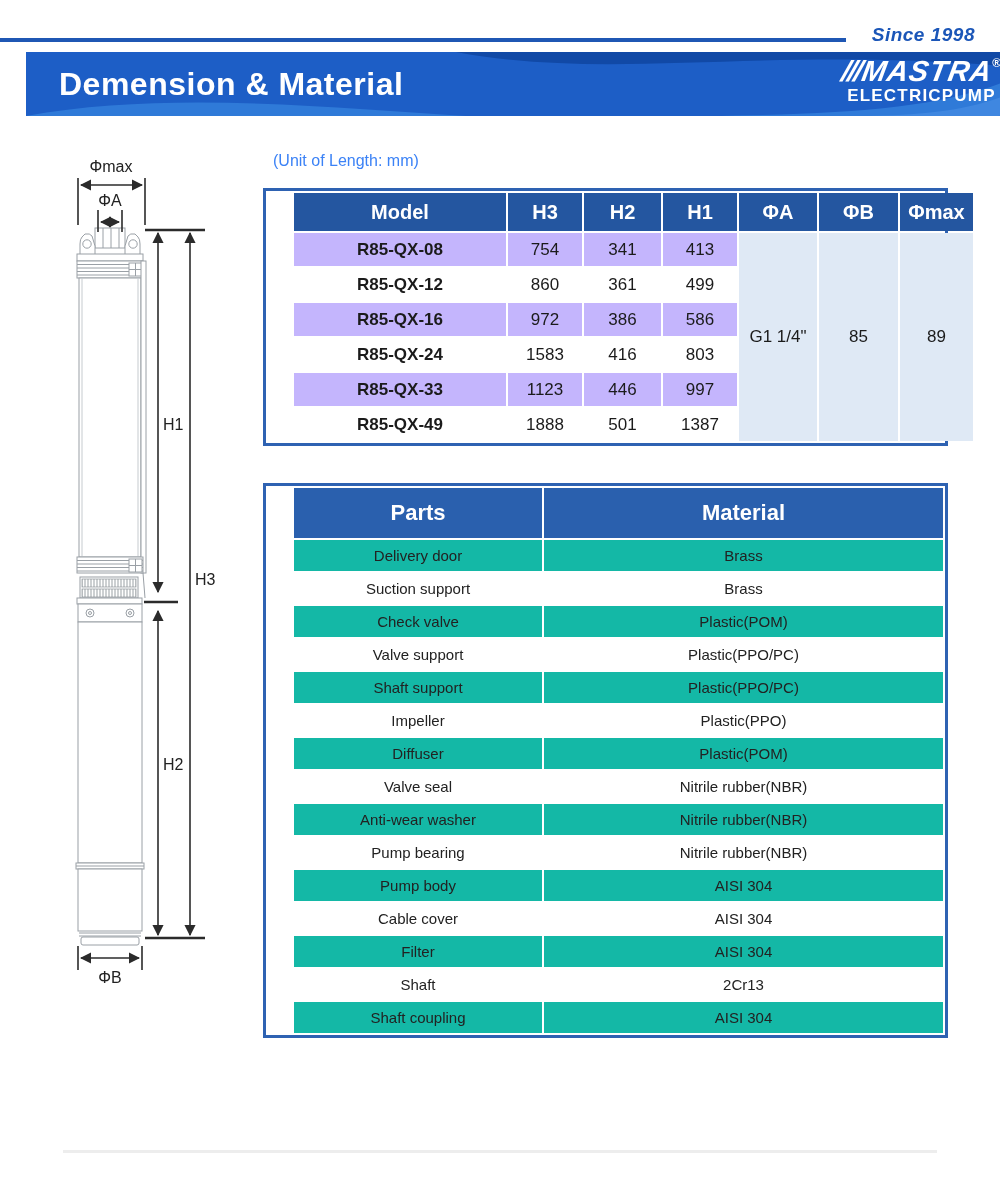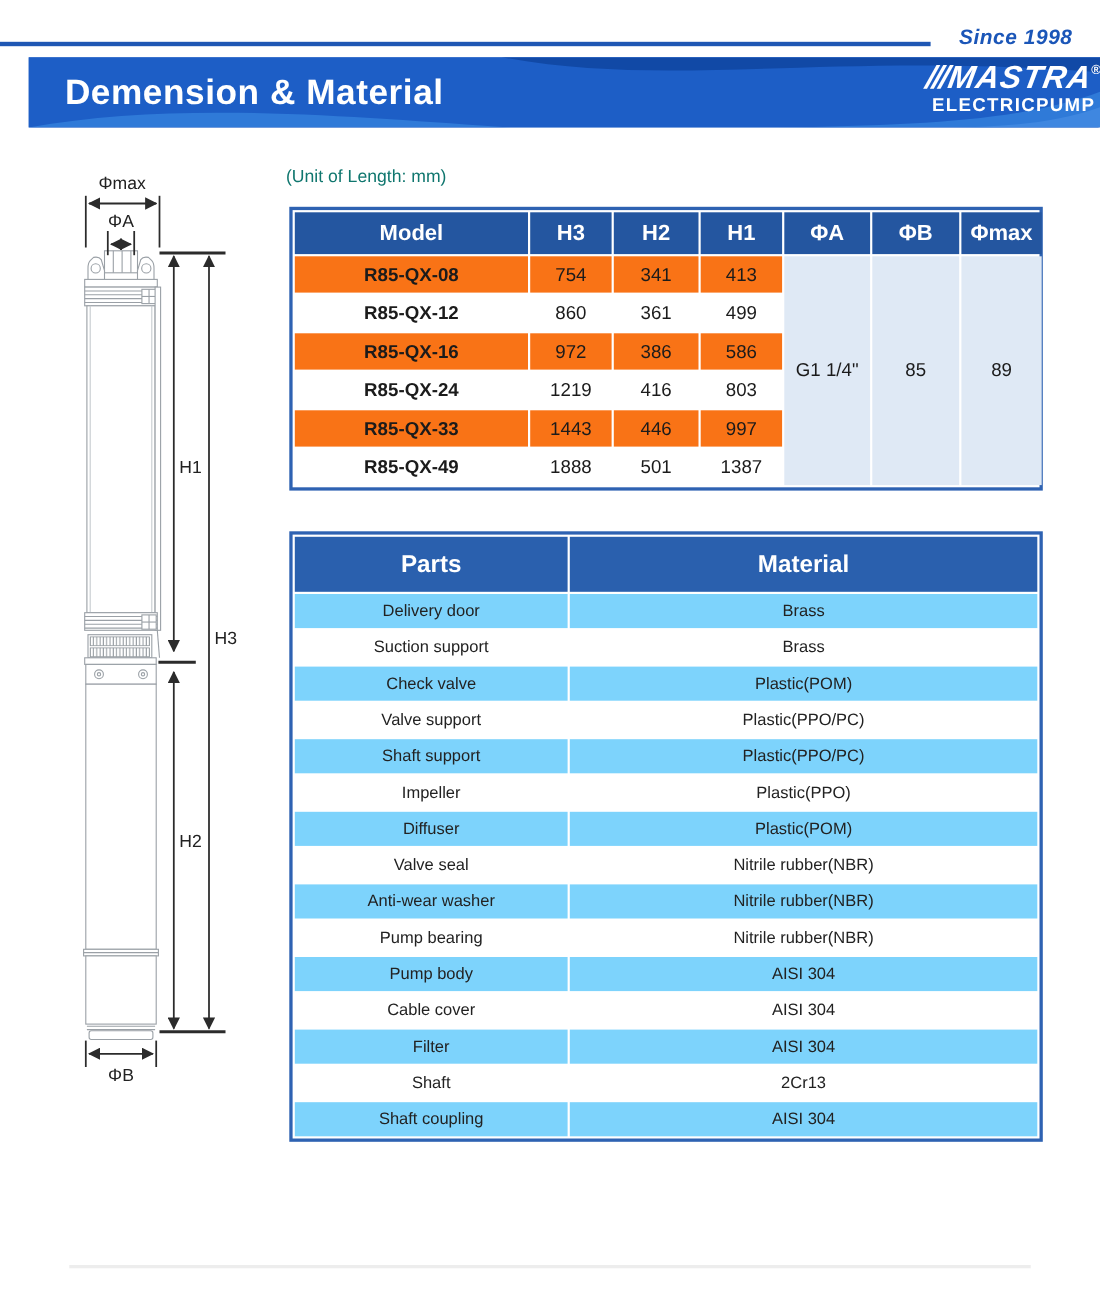--- a/index.html
+++ b/index.html
@@ -25,36 +25,36 @@
   }
   .logo{position:absolute;right:25px;top:5px;text-align:center;color:#fff;line-height:1;}
   .logo-brand{
     display:inline-block;font-style:italic;font-weight:900;font-size:29px;
     transform:skewX(-10deg);letter-spacing:1px;white-space:nowrap;
   }
   .logo-slashes{letter-spacing:-2px;margin-right:2px;}
   .logo-reg{font-size:12px;vertical-align:top;font-style:normal;font-weight:bold;}
   .logo-sub{font-size:17px;font-weight:bold;letter-spacing:1.2px;margin-top:1px;}
   
-  .unit-note{position:absolute;left:260px;top:152px;font-size:16px;color:#0f766e;}
+  .unit-note{position:absolute;left:273px;top:152px;font-size:16px;color:#3b82f6;}
   
   .tbl-wrap{position:absolute;left:263px;width:685px;border:3px solid #2e62b2;background:#fff;box-sizing:border-box;}
   .dim-wrap{top:188px;}
   .parts-wrap{top:483px;}
-  table{border-collapse:separate;border-spacing:2px;width:100%;table-layout:fixed;}
+  table{border-collapse:separate;border-spacing:2px;width:100%;table-layout:fixed;padding-left:26px;}
   th{background:#2456a0;color:#fff;font-weight:bold;padding:0;}
   td{text-align:center;color:#1b1b1b;padding:0;vertical-align:middle;}
   .dim-table th{height:38px;font-size:20px;}
   .dim-table td{height:33px;font-size:17px;}
   .dim-table td.model{font-weight:bold;}
-  .dim-table tr.alt td.rcell{background:#f97316;}
+  .dim-table tr.alt td.rcell{background:#c4b5fd;}
   .dim-table td.merged{background:#dfe9f5;font-size:17px;}
   .parts-table th{height:50px;font-size:22px;background:#2a60ae;}
   .parts-table td{height:31px;font-size:15px;color:#222;}
-  .parts-table tr.alt td{background:#7dd3fc;}
+  .parts-table tr.alt td{background:#14b8a6;}
   
   .pump{position:absolute;left:30px;top:140px;}
   
   .footer-line{position:absolute;left:63px;top:1150px;width:874px;height:3px;background:#ededed;}
 </style>
 </head>
 <body>
 
 <div class="page">
 
@@ -119,27 +119,27 @@
           <td>499</td>
         </tr>
         <tr class="alt">
           <td class="model rcell">R85-QX-16</td>
           <td class="rcell">972</td>
           <td class="rcell">386</td>
           <td class="rcell">586</td>
         </tr>
         <tr>
           <td class="model">R85-QX-24</td>
-          <td>1219</td>
+          <td>1583</td>
           <td>416</td>
           <td>803</td>
         </tr>
         <tr class="alt">
           <td class="model rcell">R85-QX-33</td>
-          <td class="rcell">1443</td>
+          <td class="rcell">1123</td>
           <td class="rcell">446</td>
           <td class="rcell">997</td>
         </tr>
         <tr>
           <td class="model">R85-QX-49</td>
           <td>1888</td>
           <td>501</td>
           <td>1387</td>
         </tr>
       </tbody>

